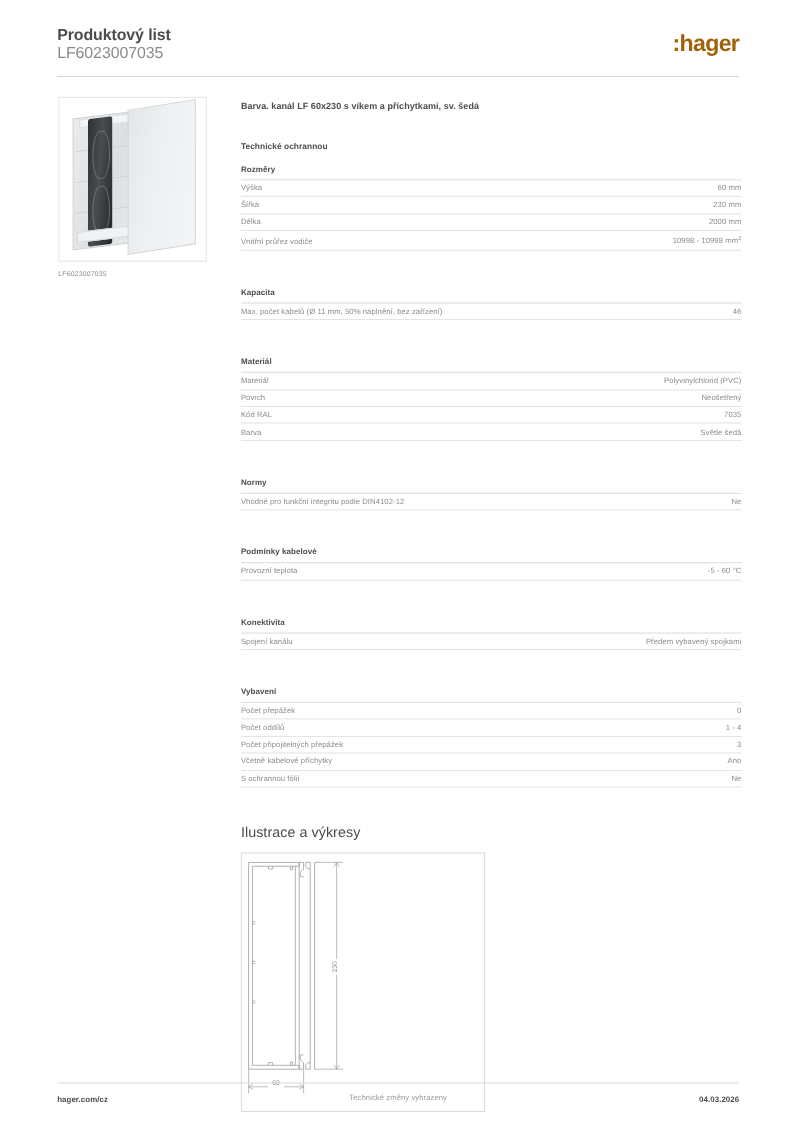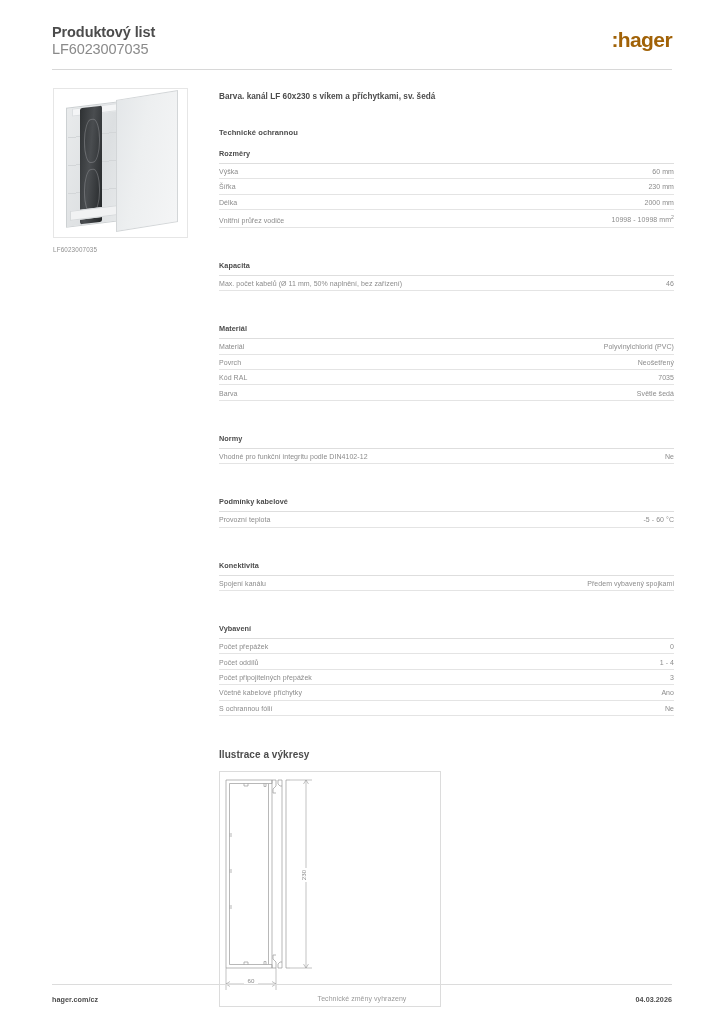--- a/index.html
+++ b/index.html
@@ -179,22 +179,22 @@
     letter-spacing: 0.05px;
     text-align: right;
     white-space: nowrap;
     padding-left: 10px;
   }
   .spec-value sup { font-size: 5.2px; vertical-align: super; }
 
   
   .drawings { margin-top: 18px; }
   .drawings-title {
-    font-size: 10px;
-    font-weight: bold;
+    font-size: 13px;
+    font-weight: normal;
     color: #4c4c4c;
     letter-spacing: 0.05px;
     margin-bottom: 11px;
   }
   .drawing-box {
     position: relative;
     width: 222px; height: 236px;
     border: 1px solid #dcdcdc;
     background: #ffffff;
   }

